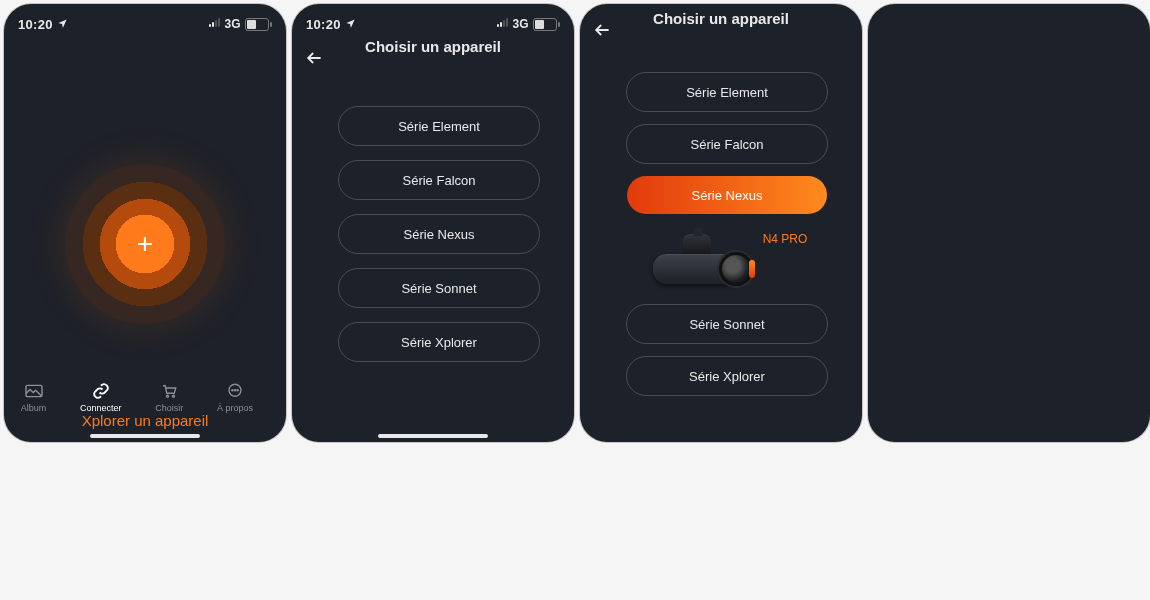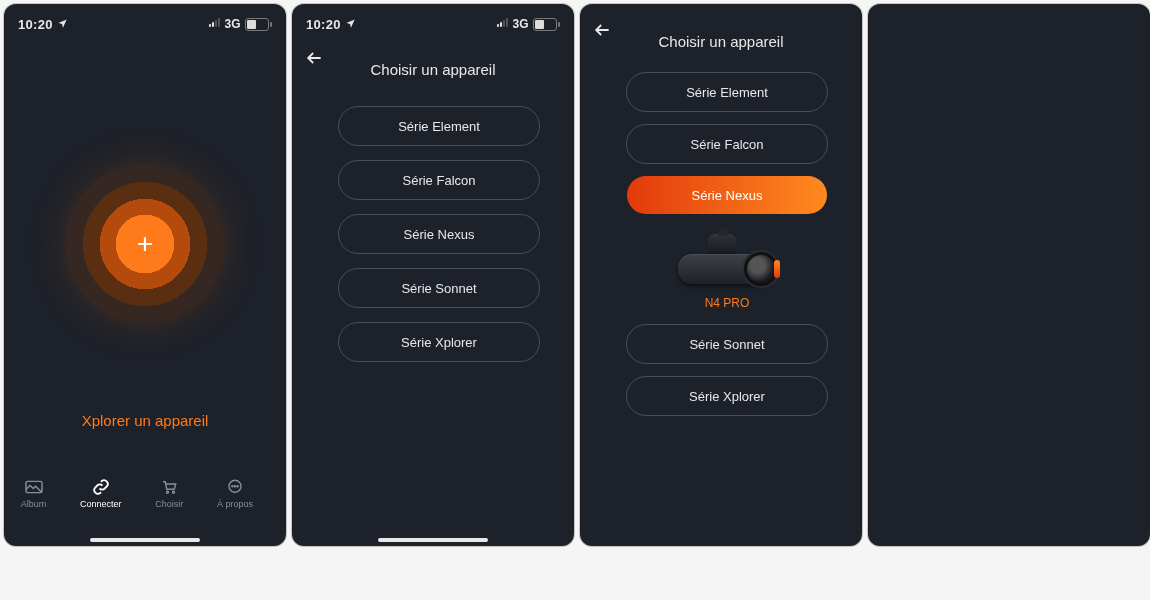--- a/index.html
+++ b/index.html
@@ -11,23 +11,23 @@
     --accent2:#e0490d;
     --pill-border:#4a4e58;
   }
   html,body{margin:0;padding:0;background:#f5f5f5;font-family:-apple-system,Helvetica,Arial,sans-serif;}
   .stage{
     width:1150px;height:600px;
     display:flex;gap:6px;align-items:flex-start;justify-content:flex-start;
     box-sizing:border-box;padding:4px;
   }
   .phone{
-    width:282px;height:542px;
+    width:282px;height:438px;
     background:var(--bg);
-    border-radius:12px;
+    border-radius:27px;
     position:relative;
     overflow:hidden;
     color:var(--text);
     box-shadow:0 0 0 1px rgba(0,0,0,.2);
     flex:0 0 282px;
   }
   
   .status{
     height:28px;display:flex;align-items:center;justify-content:space-between;
     padding:6px 14px 0 14px;font-size:13px;font-weight:600;letter-spacing:.3px;
@@ -39,38 +39,38 @@
   .sig i{width:2px;background:var(--text);display:block;border-radius:1px}
   .sig i.dim{background:#555}
   .sig i:nth-child(1){height:3px}.sig i:nth-child(2){height:5px}
   .sig i:nth-child(3){height:7px}.sig i:nth-child(4){height:9px}
   .batt{display:flex;align-items:center;gap:1px}
   .batt .body{width:22px;height:11px;border:1px solid #777;border-radius:3px;position:relative;}
   .batt .fill{position:absolute;left:1px;top:1px;bottom:1px;width:9px;background:#ddd;border-radius:1px}
   .batt .nub{width:2px;height:5px;background:#777;border-radius:1px}
   
   .header{
-    height:40px;display:flex;align-items:flex-end;justify-content:center;position:relative;
-    font-size:15px;font-weight:400;
+    height:40px;display:flex;align-items:flex-start;justify-content:center;position:relative;
+    font-size:15px;font-weight:700;
   }
   .back{position:absolute;left:12px;top:10px;font-size:18px;}
   
   .pill-list{display:flex;flex-direction:column;align-items:center;gap:14px;padding:28px 0 0 12px}
   .pill{
     width:200px;height:38px;border-radius:22px;border:1px solid var(--pill-border);
     display:flex;align-items:center;justify-content:center;font-size:13px;
     color:var(--text);
   }
   .pill.active{
     border:none;
     background:linear-gradient(90deg,#e23a0c 0%,#ff8a1e 100%);
     color:#fff;font-weight:500;
   }
   
-  .device{display:flex;flex-direction:column;align-items:center;gap:6px;margin:6px 0 2px 0}
+  .device{display:flex;flex-direction:row;align-items:flex-start;gap:6px;margin:6px 0 2px 0}
   .device .name{color:var(--accent);font-size:12px;font-weight:500}
   .cam{width:110px;height:58px;position:relative;}
   .cam .body{
     position:absolute;left:6px;bottom:6px;width:92px;height:30px;border-radius:14px;
     background:linear-gradient(180deg,#3d4149,#1e2127);
     box-shadow:inset 0 1px 0 rgba(255,255,255,.08),0 2px 4px rgba(0,0,0,.6);
   }
   .cam .lens{
     position:absolute;right:4px;bottom:4px;width:34px;height:34px;border-radius:50%;
     background:radial-gradient(circle at 40% 40%,#555 0 25%,#1a1c20 55%,#0a0b0d 100%);
@@ -97,21 +97,21 @@
       radial-gradient(circle,#ff7a1a 0 26%,#b44a0c 26% 40%,#5a2e10 40% 55%,rgba(100,50,20,.35) 55% 72%,rgba(50,30,20,.12) 72% 88%,transparent 88%);
     display:flex;align-items:center;justify-content:center;
     box-shadow:0 0 40px rgba(255,120,26,.15);
   }
   .ring .plus{color:#fff;font-size:28px;font-weight:300;line-height:1}
   .add-label{color:var(--accent);font-size:15px}
   
   .tabbar{
     position:absolute;left:0;right:16px;bottom:0;height:62px;
     display:flex;justify-content:space-around;align-items:center;
-    padding-bottom:22px;
+    padding-bottom:14px;
   }
   .tab{display:flex;flex-direction:column;align-items:center;gap:3px;color:var(--muted);font-size:9px}
   .tab.active{color:#fff}
   .tab .ticon{width:22px;height:18px;display:flex;align-items:center;justify-content:center}
   .home-ind{position:absolute;bottom:4px;left:50%;transform:translateX(-50%);width:110px;height:4px;border-radius:3px;background:#e8e8ea}
   
   .phone.noscroll .header{margin-top:6px}
   .phone.empty{background:var(--bg)}
 </style>
 </head>

